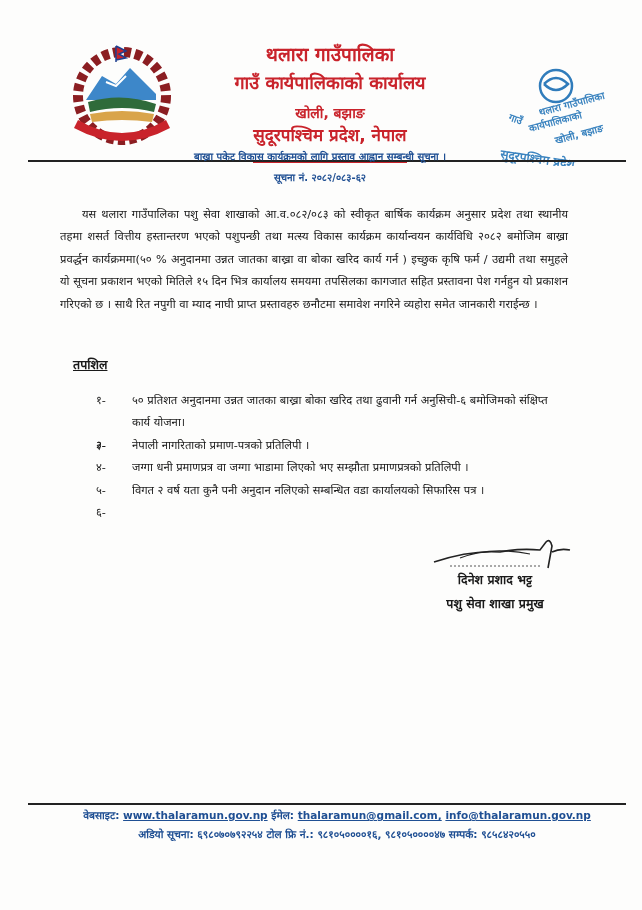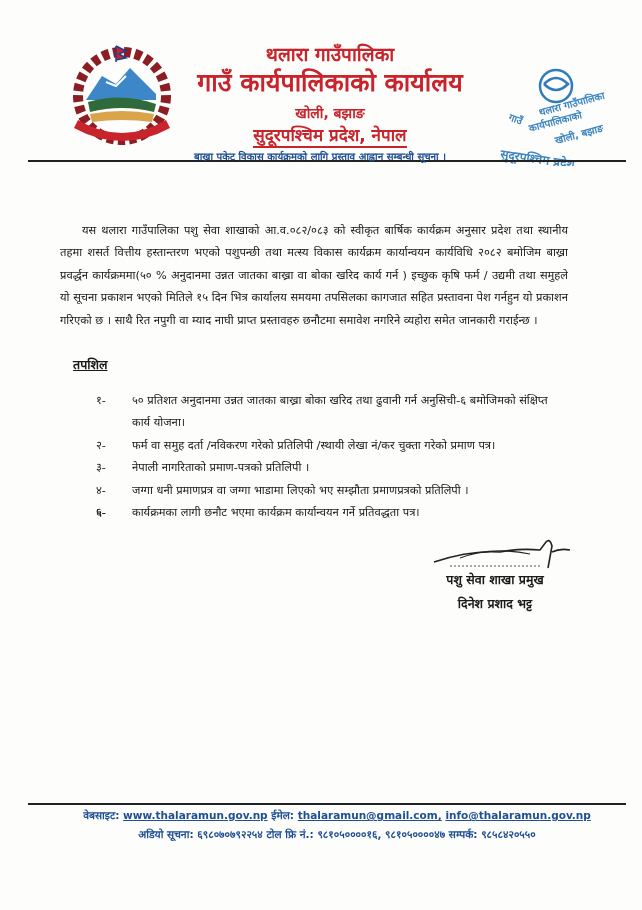--- a/index.html
+++ b/index.html
@@ -5,29 +5,29 @@
     html, body { margin:0; padding:0; }
     body {
       width:642px; height:910px; background:#fdfdfc; position:relative; overflow:hidden;
       font-family:"DejaVu Sans", sans-serif; color:#1a1a1a;
     }
     .header { position:absolute; left:0; top:0; width:514px; height:140px;margin-top:28px; }
     .emblem { position:absolute; left:66px; top:14px; width:112px; height:106px; }
     .stamp { position:absolute; left:494px; top:34px; width:136px; height:104px; }
     .head-text { position:absolute; left:180px; top:14px; width:300px; text-align:center; color:#c9232b; font-weight:bold; }
     .h1 { font-size:19px; line-height:24px; }
-    .h2 { font-size:25px; line-height:34px; }
+    .h2 { font-size:18px; line-height:34px; }
     .h3 { font-size:14px; line-height:22px; margin-top:2px; }
     .h4 { font-size:17px; line-height:22px; }
-    .h4 span { border-bottom:2px solid #c9232b; padding-bottom:1px; }
+    .h4 span { border-bottom:2px solid #c9232b; padding-bottom:16px; }
     .rule-top { position:absolute; left:28px; top:132px; width:598px; height:0; border-top:2px solid #222; }
 
     .notice-head { position:absolute; left:120px; top:146px; width:400px; text-align:center; color:#1f4f93; font-weight:bold; font-size:10px; line-height:21px; }
 
-    .body-para { position:absolute; left:60px; top:220px; width:508px; font-size:11.3px; line-height:22.4px; text-align:justify; text-indent:22px; }
+    .body-para { position:absolute; left:60px; top:204px; width:508px; font-size:11.3px; line-height:22.4px; text-align:justify; text-indent:22px; }
 
     .list-title { position:absolute; left:73px; top:356px; font-size:12.5px; font-weight:bold; text-decoration:underline; }
     .list { position:absolute; left:96px; top:390px; width:470px; margin:0; padding:0; list-style:none; font-size:11.3px; line-height:22.4px; }
     .list li { position:relative; padding-left:36px; }
     .list li .num { position:absolute; left:0; top:0; }
 
     .sign { position:absolute; left:430px; top:538px; width:150px; height:32px; }
     .signer { position:absolute; left:420px; top:568px; width:150px; text-align:center; font-weight:bold; font-size:12.5px; line-height:24px; }
 
     .rule-foot { position:absolute; left:28px; top:803px; width:598px; height:0; border-top:2px solid #222; }
@@ -67,42 +67,43 @@
       <text x="62" y="82" font-size="10" transform="rotate(-15 62 82)">खोली, बझाङ</text>
       <text x="6" y="96" font-size="12" transform="rotate(8 6 96)">सुदूरपश्चिम प्रदेश</text>
     </g>
   </svg>
 
   <div class="rule-top"></div>
 </div>
 
 <div class="notice-head">
   <div>बाख्रा पकेट विकास  कार्यक्रमको लागि प्रस्ताव आह्वान सम्बन्धी सूचना ।</div>
+  <div>सूचना नं. २०८२/०८३-६२</div>
 </div>
 
 <div class="body-para">यस थलारा गाउँपालिका पशु सेवा शाखाको आ.व.०८२/०८३ को स्वीकृत बार्षिक कार्यक्रम अनुसार प्रदेश तथा स्थानीय तहमा शसर्त वित्तीय हस्तान्तरण भएको पशुपन्छी तथा मत्स्य विकास कार्यक्रम कार्यान्वयन कार्यविधि २०८२ बमोजिम बाख्रा प्रवर्द्धन कार्यक्रममा(५० % अनुदानमा उन्नत जातका बाख्रा वा बोका खरिद कार्य गर्न ) इच्छुक कृषि फर्म / उद्यमी तथा समुहले यो सूचना प्रकाशन भएको मितिले १५ दिन भित्र कार्यालय समयमा तपसिलका कागजात सहित प्रस्तावना पेश गर्नहुन यो प्रकाशन गरिएको छ । साथै रित नपुगी वा म्याद नाघी प्राप्त प्रस्तावहरु छनौटमा समावेश नगरिने व्यहोरा समेत जानकारी गराईन्छ ।</div>
 
 <div class="list-title">तपशिल</div>
 <ul class="list">
   <li><span class="num">१-</span><span>५० प्रतिशत अनुदानमा उन्नत जातका बाख्रा बोका खरिद तथा ढुवानी गर्न अनुसिची-६ बमोजिमको संक्षिप्त कार्य योजना।</span></li>
-  <li><span class="num">२-</span><span>फर्म वा समुह दर्ता /नविकरण गरेको प्रतिलिपी /स्थायी लेखा नं/कर चुक्ता गरेको प्रमाण पत्र।</span></li>
+  <li><span class="num">२-</span></li>
   <li><span class="num">३-</span><span>नेपाली नागरिताको प्रमाण-पत्रको प्रतिलिपी ।</span></li>
   <li><span class="num">४-</span><span>जग्गा धनी प्रमाणप्रत्र वा जग्गा भाडामा लिएको भए सम्झौता प्रमाणप्रत्रको प्रतिलिपी ।</span></li>
-  <li><span class="num">५-</span></li>
-  <li><span class="num">६-</span><span>कार्यक्रमका लागी छनौट भएमा कार्यक्रम कार्यान्वयन गर्ने प्रतिवद्धता पत्र।</span></li>
+  <li><span class="num">५-</span><span>विगत २ वर्ष यता कुनै पनी अनुदान नलिएको सम्बन्धित वडा कार्यालयको सिफारिस पत्र ।</span></li>
+  <li><span class="num">६-</span></li>
 </ul>
 
 <svg class="sign" viewBox="0 0 150 32">
   <path d="M4 24 Q40 12 70 14 Q90 10 110 12 L116 4 Q120 0 122 8 L118 30 M122 14 Q130 10 140 12" fill="none" stroke="#222" stroke-width="1.6"></path>
   <path d="M30 20 Q60 8 100 16" fill="none" stroke="#222" stroke-width="1.2"></path>
   <line x1="20" y1="28" x2="112" y2="28" stroke="#555" stroke-width="1" stroke-dasharray="2 2"></line>
 </svg>
 <div class="signer">
+  <div>दिनेश प्रशाद भट्ट</div>
   <div>पशु सेवा शाखा प्रमुख</div>
-  <div>दिनेश प्रशाद भट्ट</div>
 </div>
 
 <div class="rule-foot"></div>
 <div class="footer">
   <div>
     <span>वेबसाइट:</span>
     <a>www.thalaramun.gov.np</a>
     <span>ईमेल:</span>
     <a>thalaramun@gmail.com,</a>
     <a>info@thalaramun.gov.np</a>

